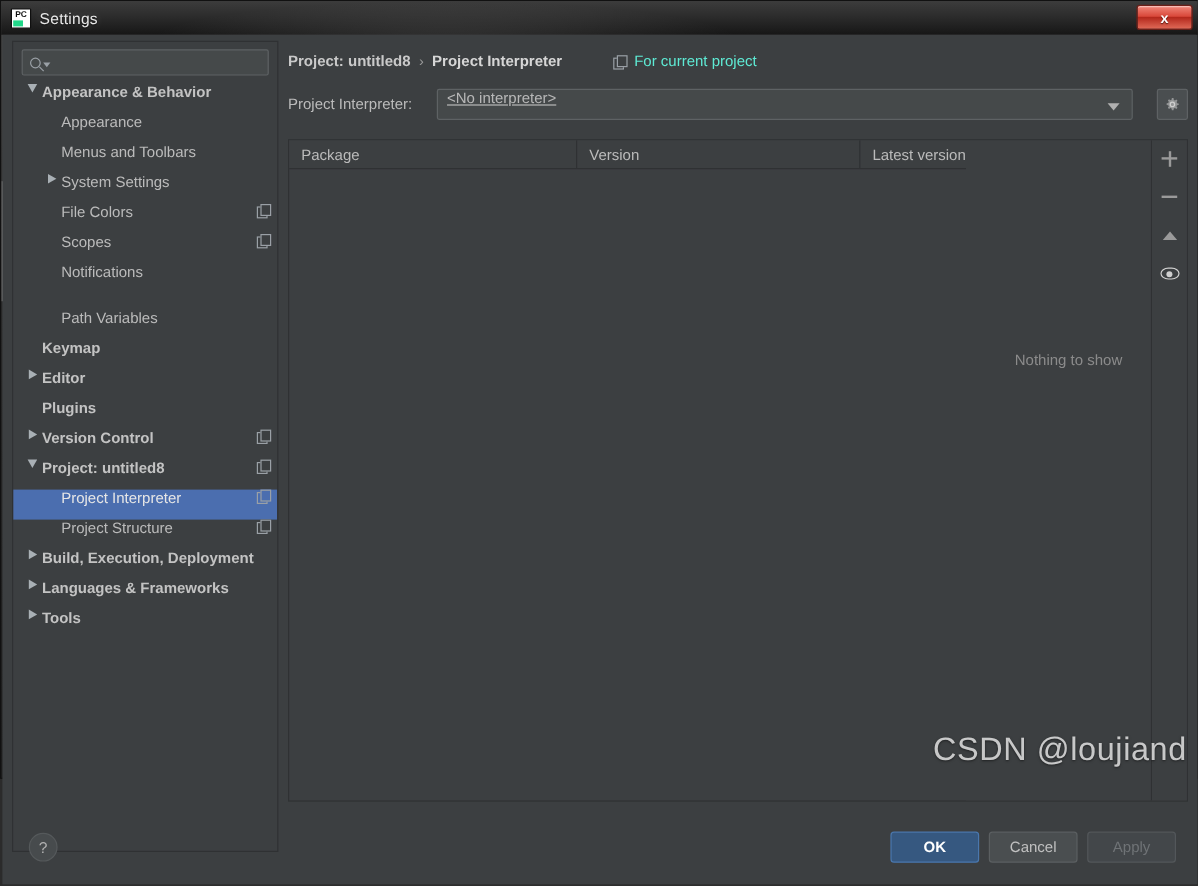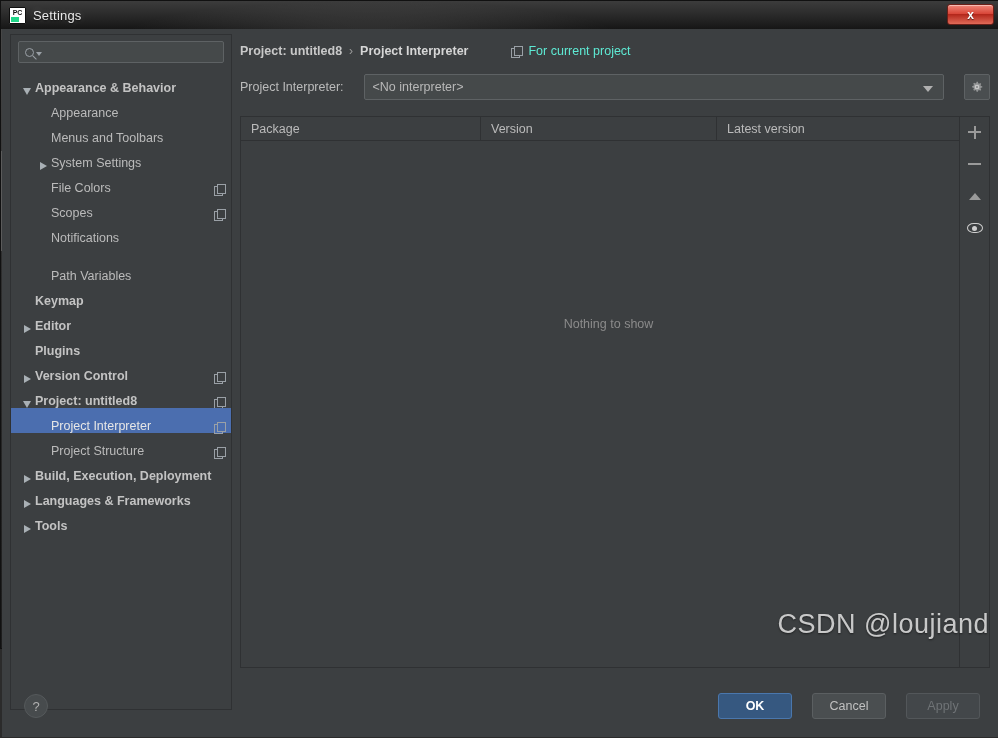--- a/index.html
+++ b/index.html
@@ -103,21 +103,21 @@
   }
   #search-input {
     flex: 1; background: transparent; border: none; outline: none;
     color: #bbbbbb; font-size: 12px; font-family: "Liberation Sans", sans-serif;
     padding-left: 5px;
   }
   #tree {
     flex: 1; overflow: hidden; padding-top: 2px;
   }
   .tree-row {
-    height: 25px; display: flex; align-items: flex-end;
+    height: 25px; display: flex; align-items: flex-start;
     position: relative; cursor: pointer;
     padding-right: 6px;
   }
   .tree-row.selected { background: #4b6eaf; }
   .tw {
     width: 16px; flex: 0 0 16px; display: flex; align-items: center; justify-content: center;
   }
   .tw .arrow-right {
     width: 0; height: 0;
     border-top: 4.5px solid transparent; border-bottom: 4.5px solid transparent;
@@ -160,42 +160,43 @@
     margin-left: 43px; display: flex; align-items: center; gap: 6px;
     font-size: 12.5px; color: #5eead4;
   }
 
   #interp-row {
     display: flex; align-items: center; margin-top: 12px; gap: 20px;
   }
   #interp-label { font-size: 12.5px; color: #bbbbbb; }
   #interp-select {
     flex: 1; height: 26px; background: #45494a; border: 1px solid #5e6264;
-    border-radius: 2px; display: flex; align-items: center;
+    border-radius: 2px; display: flex; 
     padding: 0 8px; color: #b8b8b8; font-size: 12.5px; cursor: pointer;
     position: relative;
+    text-decoration: underline;
   }
   #interp-select .caret {
     position: absolute; right: 10px; top: 11px;
     width: 0; height: 0;
     border-left: 5px solid transparent; border-right: 5px solid transparent;
     border-top: 6px solid #b0b0b0;
   }
   #gear-button {
     width: 26px; height: 26px; background: #4a4e50;
     border: 1px solid #5e6264; border-radius: 2px;
     display: flex; align-items: center; justify-content: center; cursor: pointer;
   }
 
   
   #table-area {
     margin-top: 16px; height: 552px; display: flex;
     border: 1px solid #2f3133; background: #3c3f41;
   }
-  #table-main { flex: 1; display: flex; flex-direction: column; position: relative; }
+  #table-main { flex: 1; display: flex; flex-direction: row; position: relative; }
   #table-head {
     height: 24px; display: flex; background: #3c3f41;
     border-bottom: 1px solid #2f3133;
   }
   .th {
     font-size: 12.5px; color: #bbbbbb; display: flex; align-items: center;
     padding-left: 10px; border-right: 1px solid #2f3133; height: 100%;
   }
   .th:last-child { border-right: none; }
   #table-body {
@@ -238,21 +239,21 @@
     position: absolute; left: 0; bottom: 0; width: 996px; height: 54px;
   }
   #help-button {
     position: absolute; left: 22px; top: 11px;
     width: 24px; height: 24px; border-radius: 50%;
     background: #474b4d; border: 1px solid #55595b;
     display: flex; align-items: center; justify-content: center;
     color: #b0b0b0; font-size: 13px; cursor: pointer;
   }
   #button-row {
-    position: absolute; right: 18px; top: 10px; display: flex; gap: 20px; margin-left: 20px;
+    position: absolute; right: 18px; top: 10px; display: flex; gap: 8px; margin-left: 20px;
   }
   .dlg-btn {
     width: 74px; height: 26px; border-radius: 3px;
     font-size: 12.5px; display: flex; align-items: center; justify-content: center;
     cursor: pointer;
     font-family: "Liberation Sans", sans-serif;
   }
   .dlg-btn.primary {
     background: #365880; border: 1px solid #4a77ad; color: #ffffff; font-weight: bold;
   }

